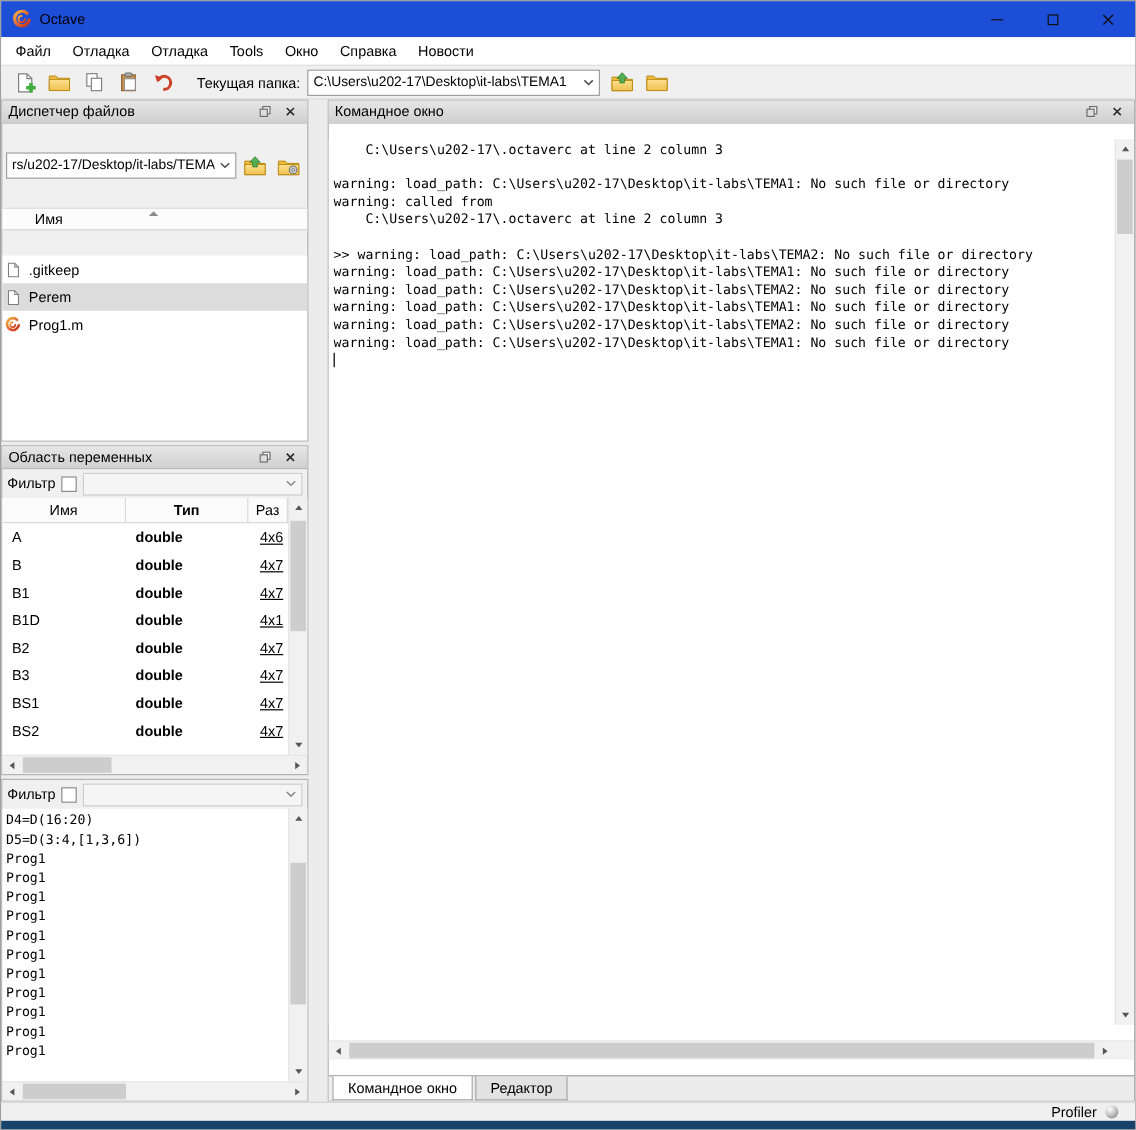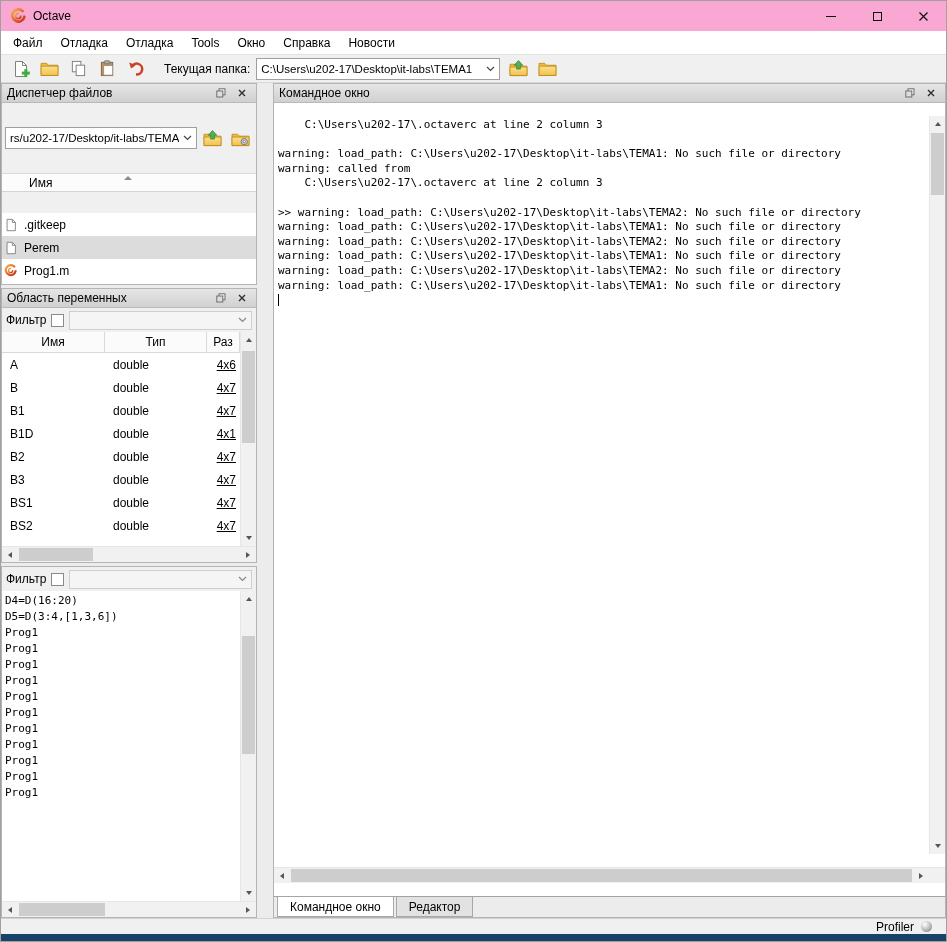--- a/index.html
+++ b/index.html
@@ -4,21 +4,21 @@
 <style>
   * { margin:0; padding:0; box-sizing:border-box; }
   html,body { width:947px; height:942px; }
   body {
     font-family:"Liberation Sans","DejaVu Sans",sans-serif;
     font-size:12px; color:#000; background:#ececec; overflow:hidden; position:relative;
   }
   .window { position:absolute; inset:0; border:1px solid #a0a0a0; display:flex; flex-direction:column; background:#ececec; }
 
   
-  .titlebar { height:30px; background:#f9a8d4; display:flex; align-items:center; flex:0 0 auto; }
+  .titlebar { height:30px; background:#1d4ed8; display:flex; align-items:center; flex:0 0 auto; }
   .app-icon { width:16px; height:16px; margin:0 7px 0 9px; display:flex; }
   .title-text { font-size:12px; }
   .win-controls { margin-left:auto; display:flex; height:100%; }
   .win-btn { width:46px; height:100%; display:flex; align-items:center; justify-content:center; cursor:default; }
   .glyph-min { width:10px; height:1px; background:#111; display:block; }
   .glyph-max { width:9px; height:9px; border:1px solid #111; display:block; }
 
   
   .menubar { height:23px; background:#fff; display:flex; align-items:stretch; padding-left:3px; flex:0 0 auto; }
   .menu-item { padding:0 9px; display:flex; align-items:center; font-size:12px; }
@@ -34,21 +34,21 @@
   .combo-arrow { width:17px; height:100%; display:flex; align-items:center; justify-content:center; flex:0 0 auto; }
   .path-combo { width:244px; margin-right:4px; }
 
   
   .main { flex:1; display:flex; min-height:0; background:#ececec; }
   .left-col { width:256px; flex:0 0 auto; display:flex; flex-direction:column; }
   .right-col { flex:1; min-width:0; margin-left:16px; display:flex; flex-direction:column; background:#fff; border:1px solid #b4b4b4;gap:13px; }
 
   
   .panel { background:#f0f0f0; border:1px solid #b4b4b4; display:flex; flex-direction:column; min-height:0; }
-  .fb-panel { height:202px; flex:0 0 auto; margin-bottom:3px;gap:21px; }
+  .fb-panel { height:285px; flex:0 0 auto; margin-bottom:3px;gap:21px; }
   .ws-panel { height:275px; flex:0 0 auto; margin-bottom:3px; }
   .hist-panel { flex:1; }
   .panel-header { height:19px; flex:0 0 auto; background:linear-gradient(#e6e6e6,#d0d0d0);
                   border-bottom:1px solid #b9b9b9; display:flex; align-items:center; padding:0 5px; font-size:12px; }
   .ph-buttons { margin-left:auto; display:flex; align-items:center; gap:9px; padding-right:3px; }
   .ph-btn { display:flex; align-items:center; justify-content:center; width:12px; height:12px; }
 
   
   .fb-toolbar { height:28px; display:flex; align-items:center; gap:2px; padding:2px 3px; flex:0 0 auto; }
   .fb-combo { flex:1; min-width:0; }
@@ -69,21 +69,21 @@
   .checkbox { width:13px; height:13px; background:#fff; border:1px solid #8a8a8a; flex:0 0 auto; }
   .filter-combo { flex:1; min-width:0; height:19px; background:#f5f5f5; border:1px solid #cecece; display:flex;
                   align-items:center; justify-content:flex-end; }
 
   
   .ws-tablewrap { flex:1; min-height:0; position:relative; background:#fff; }
   .ws-grid { position:absolute; inset:0 16px 0 0; overflow:hidden; }
   .ws-header { height:21px; display:flex; border-bottom:1px solid #d9d9d9; background:#fbfbfb; }
   .ws-hcell { display:flex; align-items:center; justify-content:center; font-size:12px; border-right:1px solid #d9d9d9; }
   .c-name { width:103px; flex:0 0 auto; }
-  .c-type { width:102px; flex:0 0 auto; }
+  .c-type { width:102px; flex:0 0 auto;font-weight:bold; }
   .c-size { flex:1; min-width:0; }
   .ws-row { height:23px; display:flex; align-items:center; }
   .ws-cell { font-size:12px; }
   .ws-cell.c-name { padding-left:8px; }
   .ws-cell.c-type { padding-left:8px; }
   .ws-cell.c-size { text-align:right; padding-right:4px;text-decoration:underline; }
 
   
   .hist-wrap { flex:1; min-height:0; position:relative; background:#fff; }
   .hist-list { position:absolute; inset:0 16px 0 0; overflow:hidden; padding:2px 0 0 3px;

